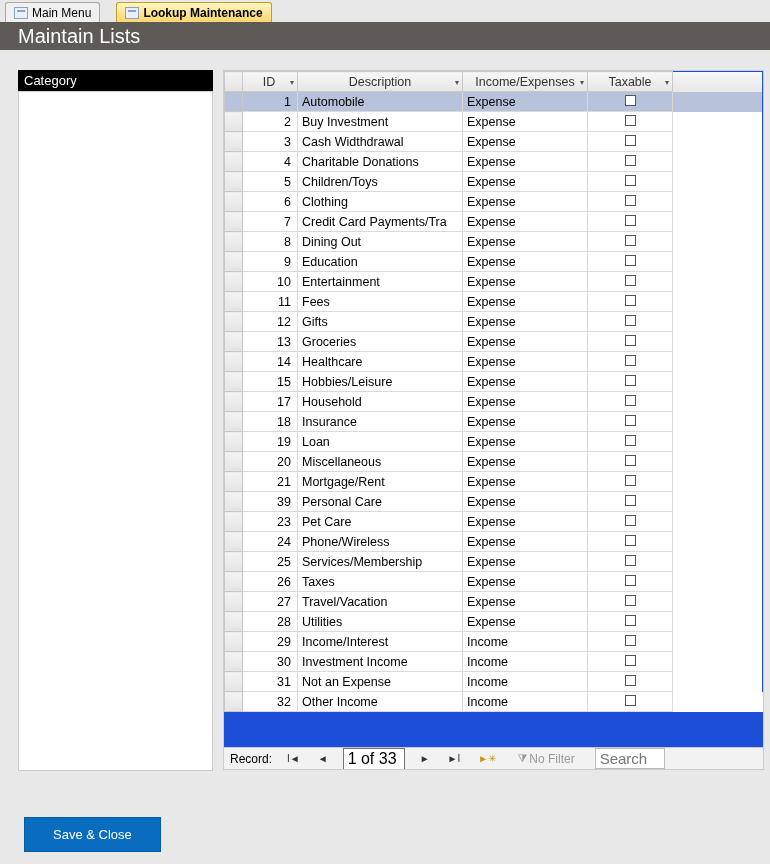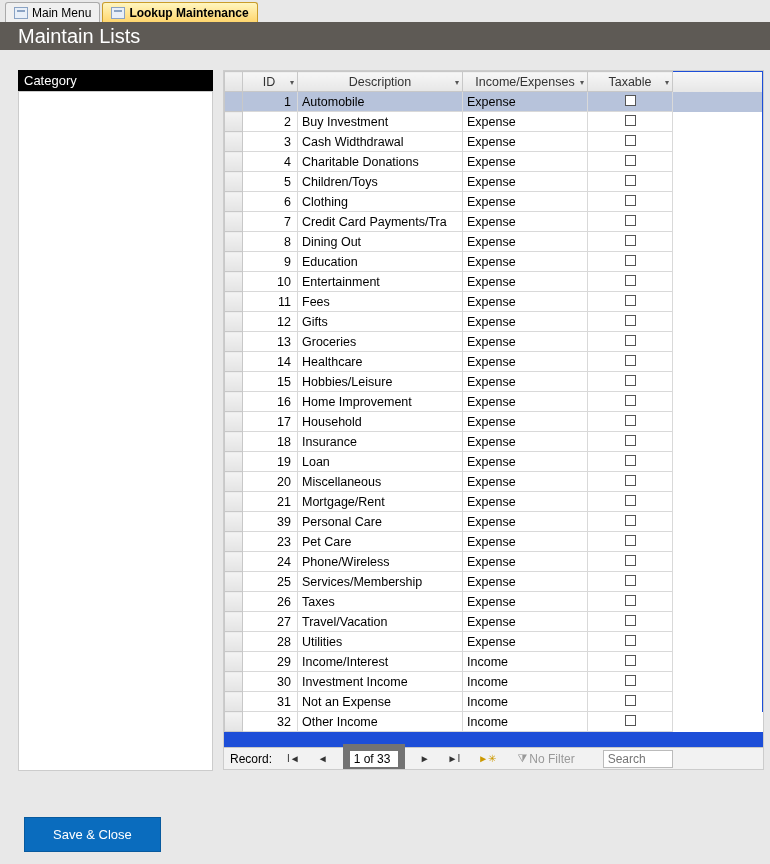--- a/index.html
+++ b/index.html
@@ -11,21 +11,21 @@
       height: 864px;
       overflow: hidden;
       position: relative;
     }
     .tab-bar {
       display: flex;
       align-items: flex-end;
       height: 22px;
       background: #e8e8e8;
       padding-left: 5px;
-      gap: 2px;
+      gap: 16px;
     }
     .tab {
       display: flex;
       align-items: center;
       padding: 2px 8px;
       border: 1px solid #aaa;
       border-bottom: none;
       border-top-left-radius: 3px;
       border-top-right-radius: 3px;
       background: #f0f0f0;
@@ -154,38 +154,38 @@
       height: 22px;
     }
     .record-nav .nav-btn {
       padding: 0 3px;
       color: #333;
       cursor: pointer;
       font-size: 10px;
     }
     .record-nav .nav-input {
       width: 62px;
-      border: 7px solid #737373;
+      border: 1px solid #737373;
       padding: 1px 4px;
-      font-size: 12px;
+      font-size: 16px;
     }
     .record-nav .filter {
       color: #999;
       display: flex;
       align-items: center;
       gap: 2px;
       margin-left: 6px;
     }
     .record-nav .search-input {
       width: 70px;
       border: 1px solid #bbb;
       padding: 1px 4px;
-      font-size: 12px;
+      font-size: 15px;
       color: #888;
-      margin-left: 16px;
+      margin-left: 8px;
     }
     .save-btn {
       position: absolute;
       left: 24px;
       bottom: 12px;
       background: #0a6cbe;
       color: #fff;
       border: 1px solid #085a9e;
       padding: 9px 28px;
       font-size: 13px;
@@ -357,28 +357,20 @@
             <tr>
               <td class="row-sel"></td>
               <td class="col-id">15</td>
               <td class="col-desc">Hobbies/Leisure</td>
               <td class="col-incexp">Expense</td>
               <td class="col-tax"><span class="checkbox-box"></span></td>
               <td class="col-blank"></td>
             </tr>
             <tr>
               <td class="row-sel"></td>
-              <td class="col-id">16</td>
-              <td class="col-desc">Home Improvement</td>
-              <td class="col-incexp">Expense</td>
-              <td class="col-tax"><span class="checkbox-box"></span></td>
-              <td class="col-blank"></td>
-            </tr>
-            <tr>
-              <td class="row-sel"></td>
               <td class="col-id">17</td>
               <td class="col-desc">Household</td>
               <td class="col-incexp">Expense</td>
               <td class="col-tax"><span class="checkbox-box"></span></td>
               <td class="col-blank"></td>
             </tr>
             <tr>
               <td class="row-sel"></td>
               <td class="col-id">18</td>
               <td class="col-desc">Insurance</td>

